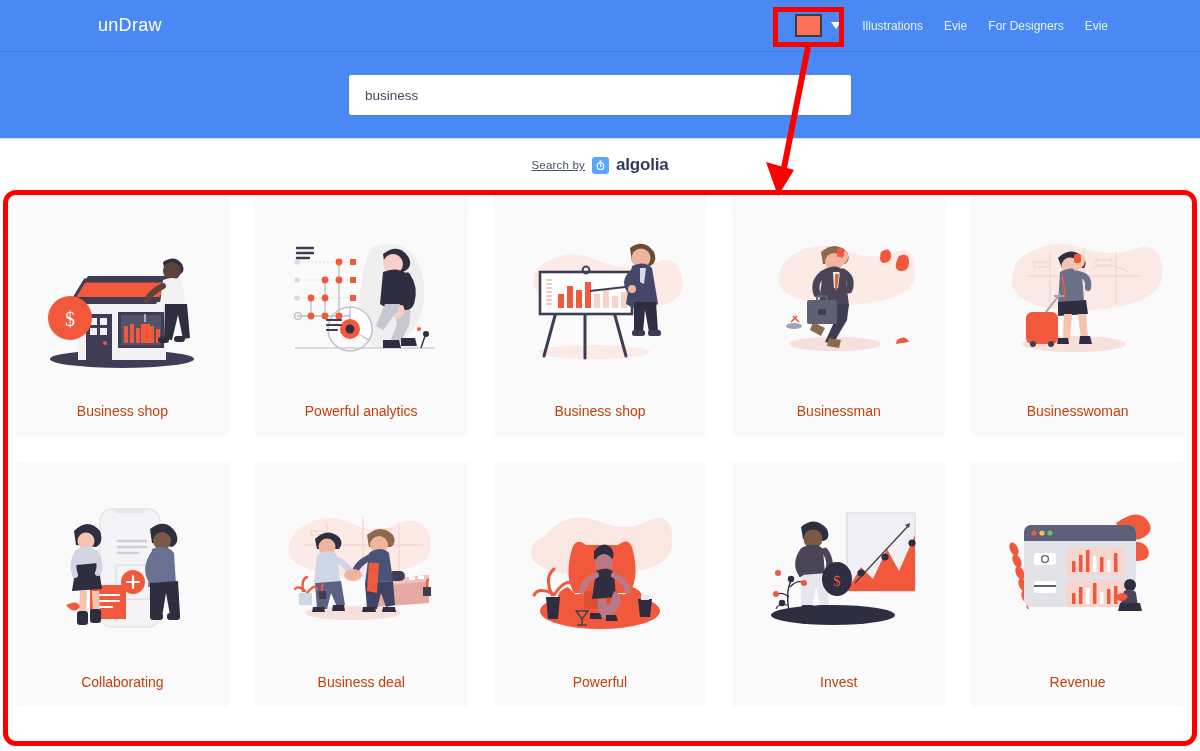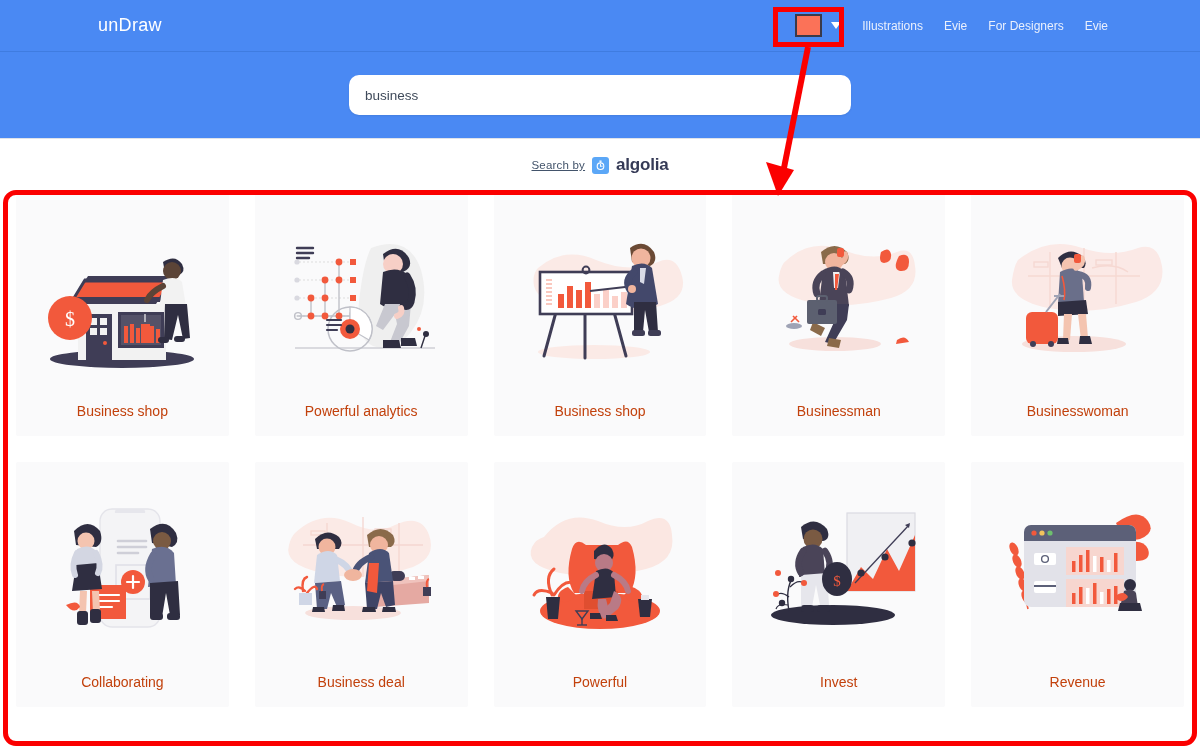--- a/index.html
+++ b/index.html
@@ -67,21 +67,21 @@
     display: flex;
     align-items: center;
     justify-content: center;
     border-bottom: 1px solid #dfe3ea;
   }
   .search-input {
     width: 502px;
     height: 40px;
     border: none;
     outline: none;
-    border-radius: 10px;
+    border-radius: 2px;
     background: #ffffff;
     font-size: 13.5px;
     color: #3f4a5a;
     padding: 0 16px;
     font-family: "Liberation Sans", sans-serif;
     box-shadow: 0 1px 2px rgba(0,0,0,.08);
   }
 
   
   .algolia-row {

